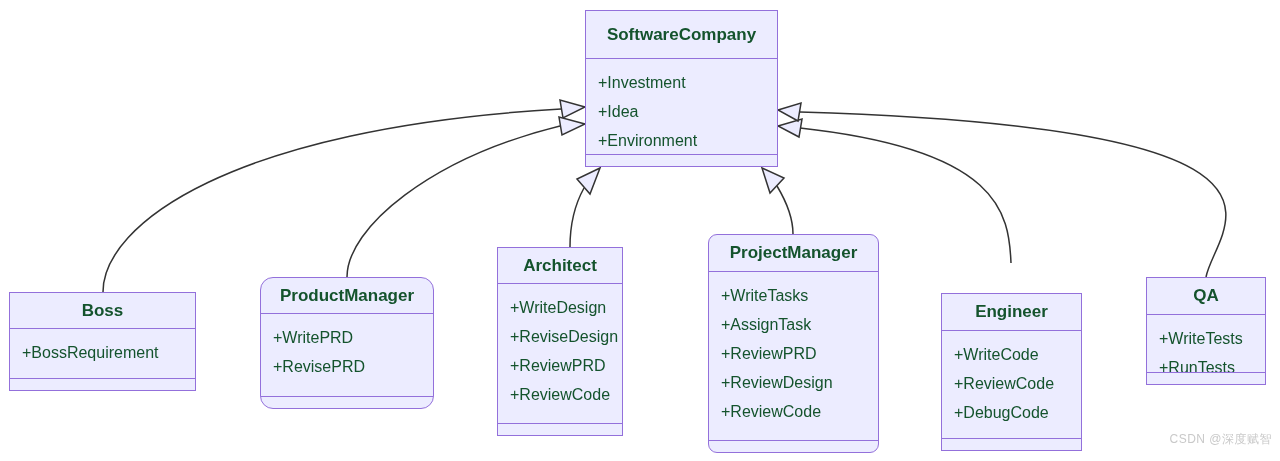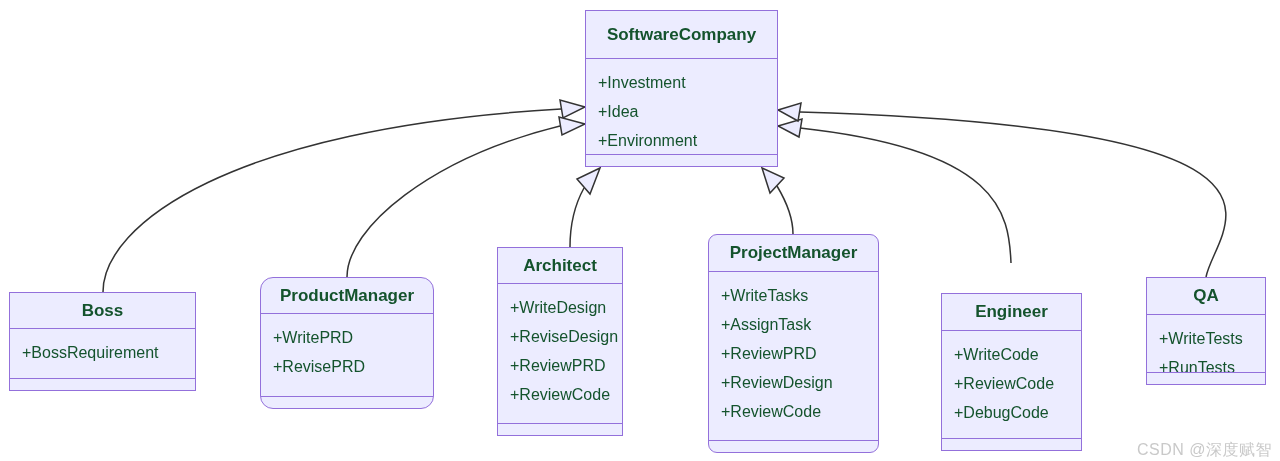--- a/index.html
+++ b/index.html
@@ -30,22 +30,22 @@
     padding:9px 20px 0 12px;
     font-size:16px;line-height:29px;
     overflow:hidden;
   }
   .uml-footer{
     flex:0 0 11px;
     border-top:1px solid #9370DB;
   }
   .watermark{
     position:absolute;
-    right:8px;top:440px;
-    font-size:16px;
+    right:8px;top:431px;
+    font-size:12px;
     color:#C9C9C9;
     letter-spacing:0.5px;
   }
 </style>
 </head>
 <body>
 
 <div class="canvas">
 
   <svg class="edges" viewBox="0 0 1280 461" xmlns="http://www.w3.org/2000/svg">

